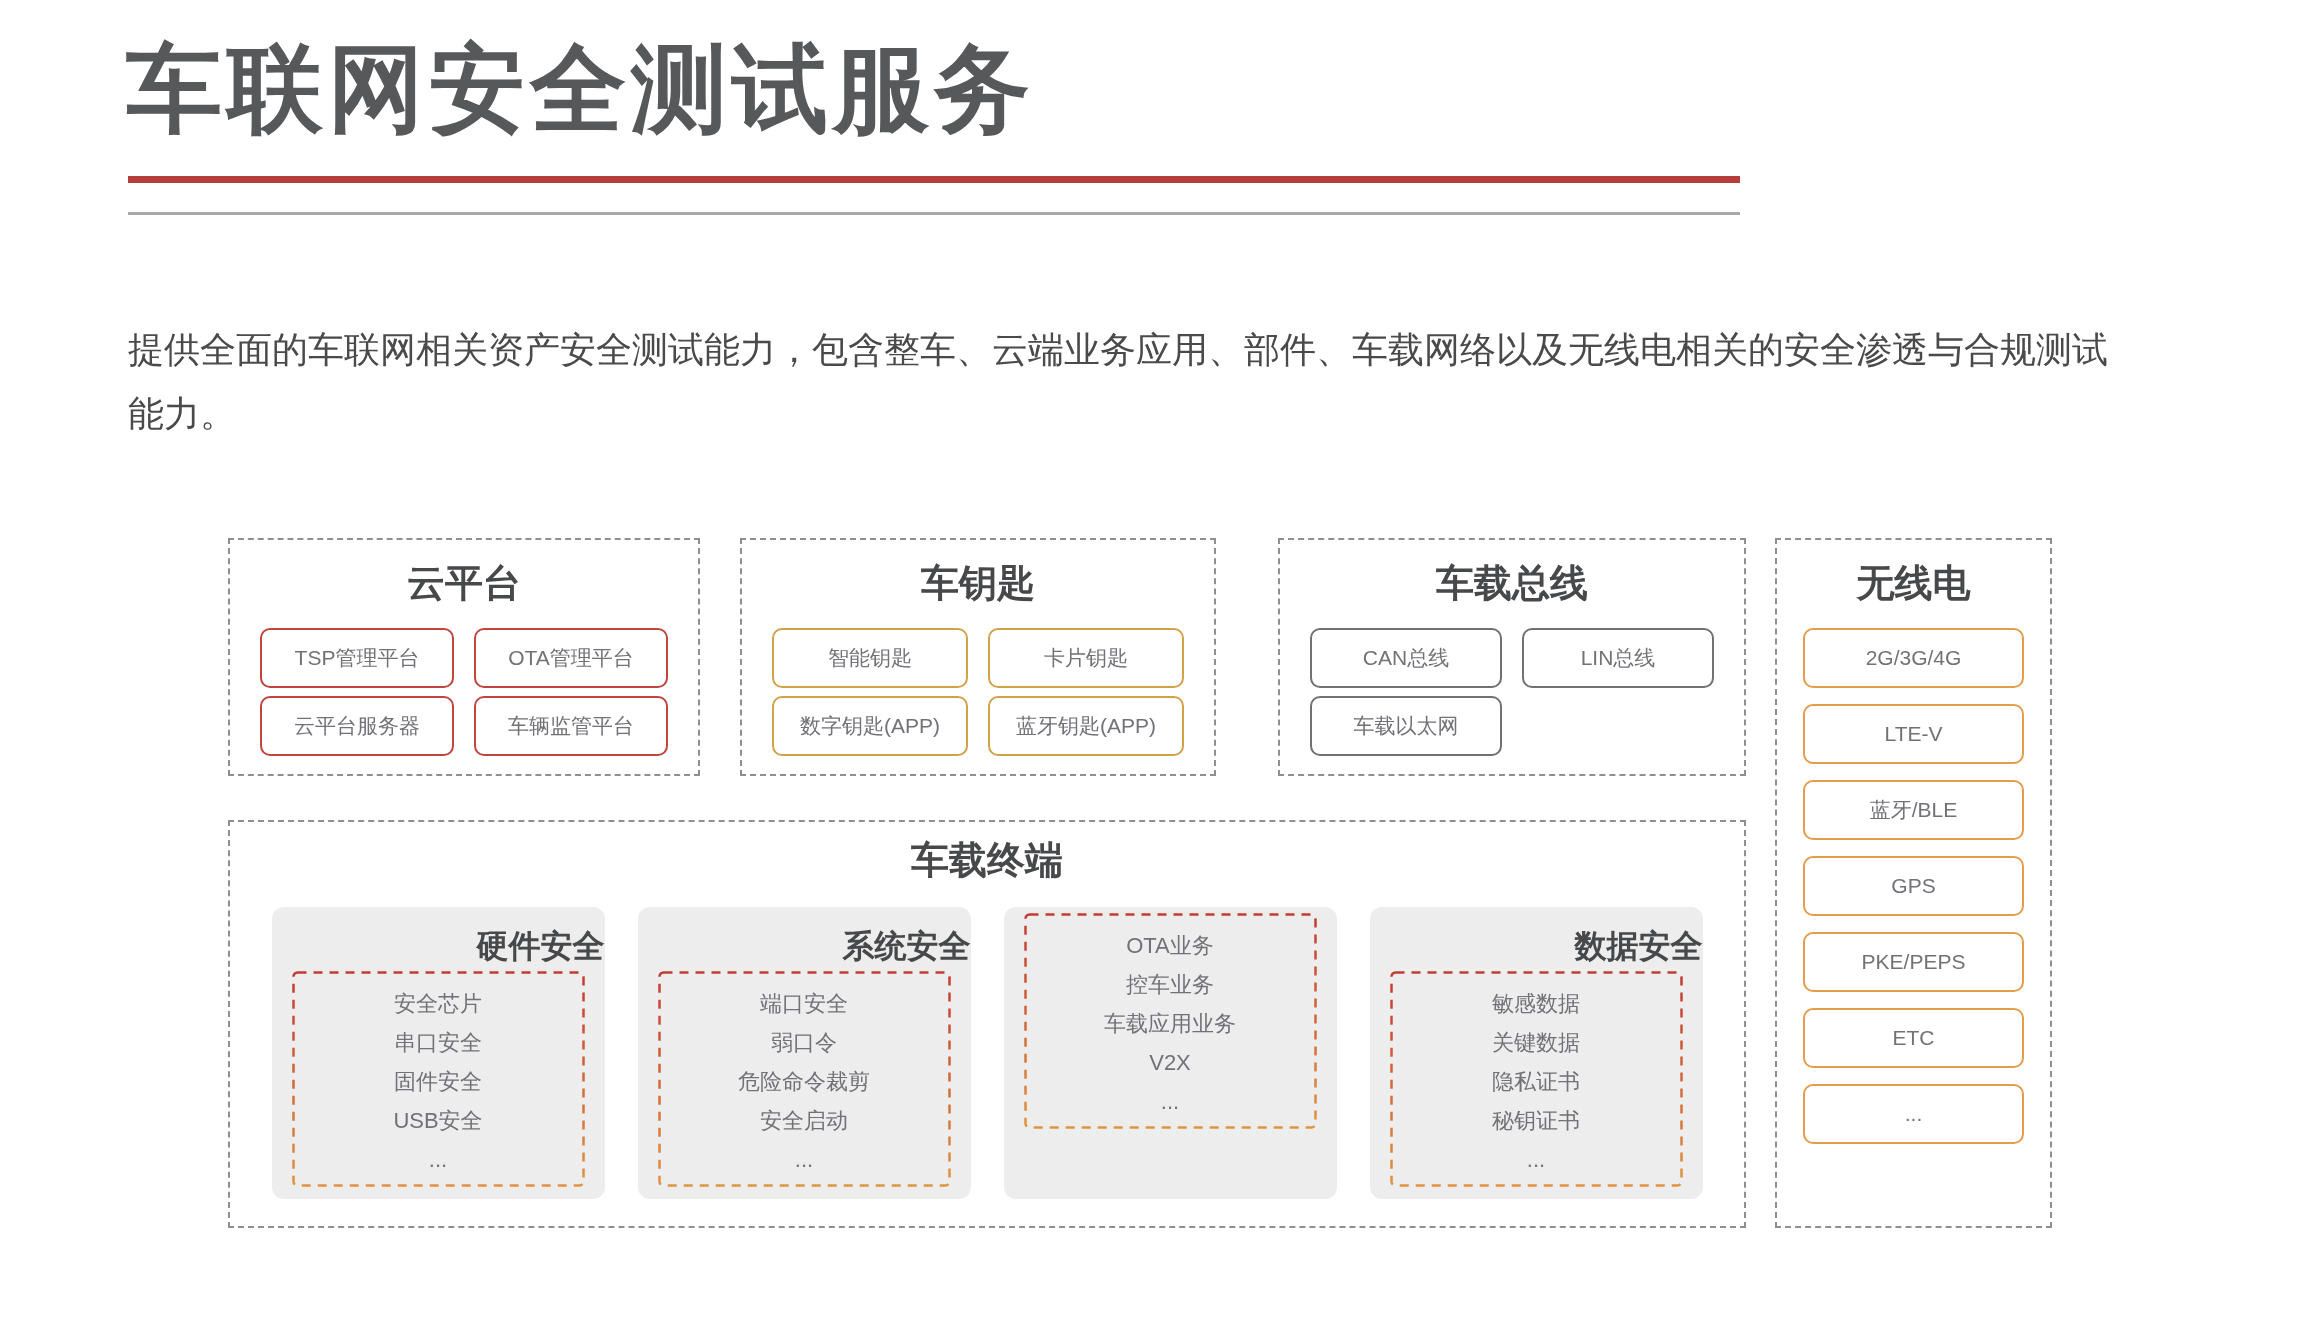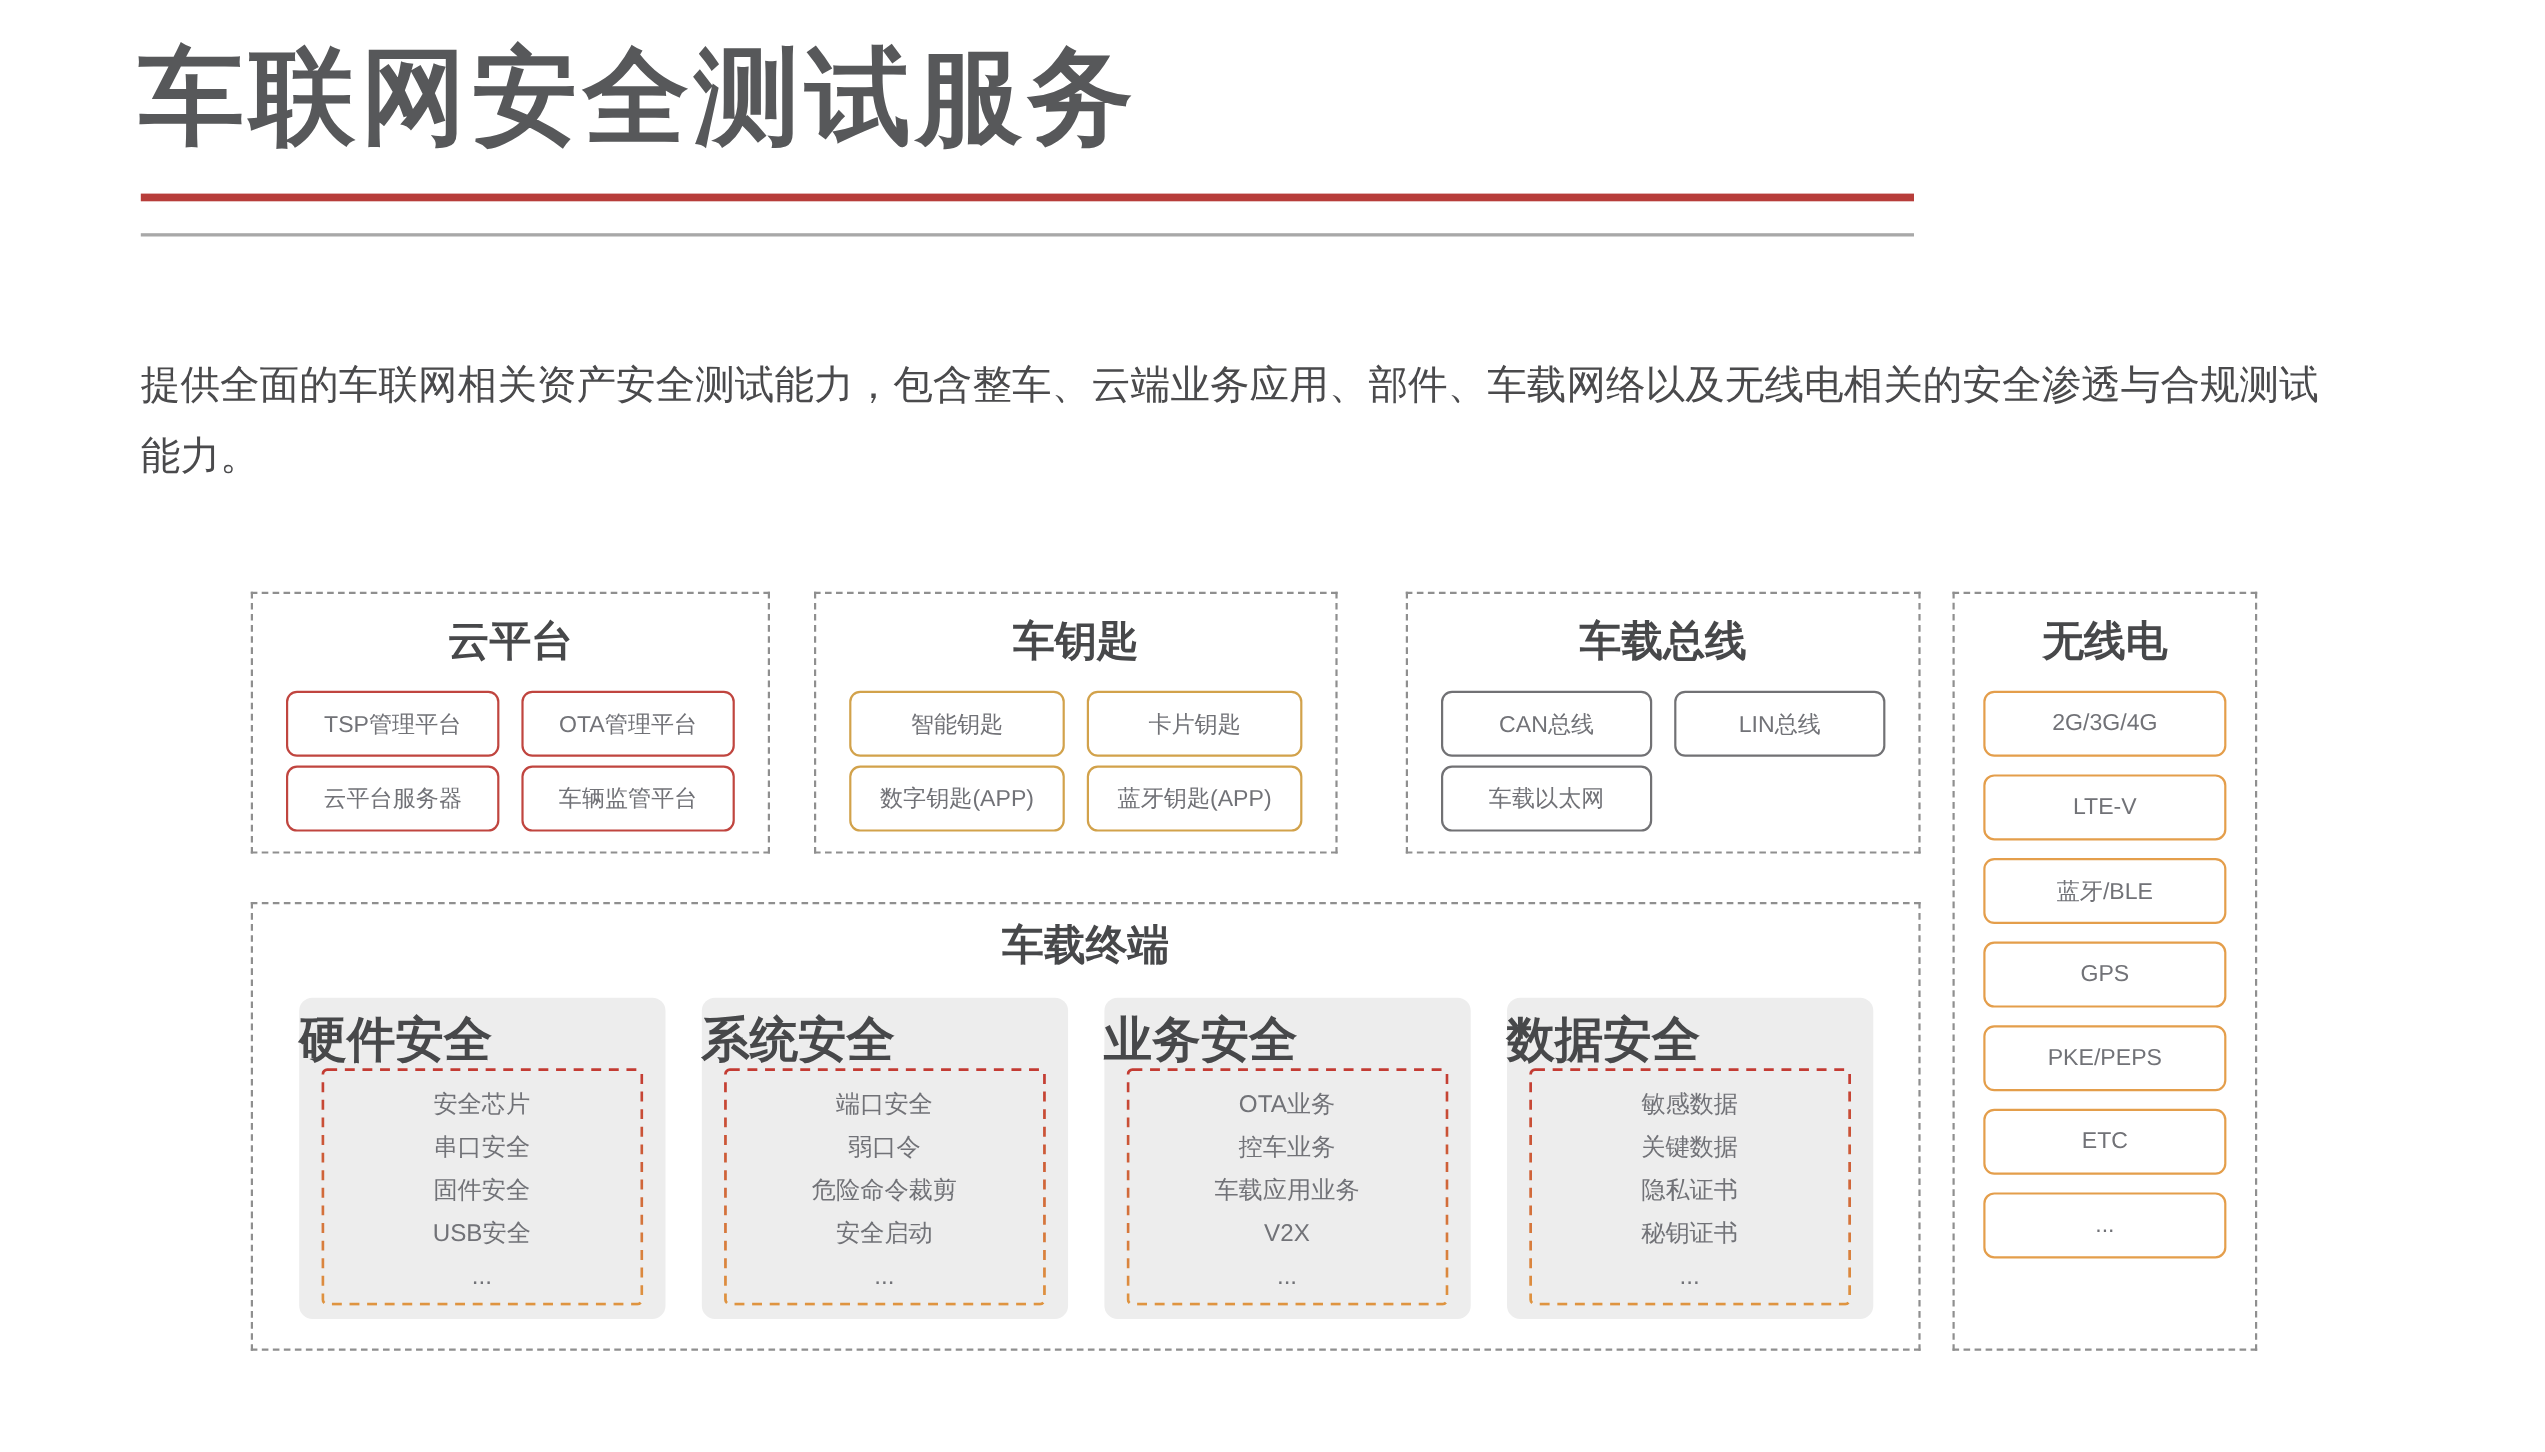--- a/index.html
+++ b/index.html
@@ -38,21 +38,21 @@
   .box{height:60px;border:2.5px solid;border-radius:10px;background:#fff;
     display:flex;align-items:center;justify-content:center;
     font-size:21px;color:var(--text-box);white-space:nowrap;}
   .g-cloud .box{border-color:var(--box-red);}
   .g-key .box{border-color:var(--box-gold);}
   .g-bus .box{border-color:var(--box-gray);}
   .g-radio .box{border-color:var(--box-orange);}
 
   .cards{display:flex;justify-content:center;gap:33px;margin-top:26px;}
   .card{width:333px;height:292px;background:var(--card-bg);border-radius:12px;}
-  .card-title{margin:20px 0 0;text-align:left;font-size:44px;font-weight:700;
+  .card-title{margin:20px 0 0;text-align:right;font-size:32px;font-weight:700;
     color:var(--text-heading);line-height:38px;}
   .dashbox{position:relative;margin:6px 20px 0;height:216px;}
   .dash-rect{position:absolute;left:0;top:0;width:100%;height:100%;}
   .stop-top{stop-color:var(--grad-top);}
   .stop-bottom{stop-color:var(--grad-bottom);}
   .itemlist{position:relative;list-style:none;margin:0;padding:13px 0 0;text-align:center;}
   .itemlist li{font-size:22px;line-height:39px;color:var(--text-box);}
 </style>
 </head>
 <body>
@@ -144,21 +144,20 @@
             <li>端口安全</li>
             <li>弱口令</li>
             <li>危险命令裁剪</li>
             <li>安全启动</li>
             <li>...</li>
           </ul>
         </div>
       </div>
 
       <div class="card">
-        <h3 class="card-title">业务安全</h3>
         <div class="dashbox">
           <svg class="dash-rect" viewBox="0 0 293 216" preserveAspectRatio="none" aria-hidden="true">
             <rect x="1.5" y="1.5" width="290" height="213" rx="4" fill="none" stroke="url(#dashGrad)" stroke-width="2.5" stroke-dasharray="9 7"></rect>
           </svg>
           <ul class="itemlist">
             <li>OTA业务</li>
             <li>控车业务</li>
             <li>车载应用业务</li>
             <li>V2X</li>
             <li>...</li>

